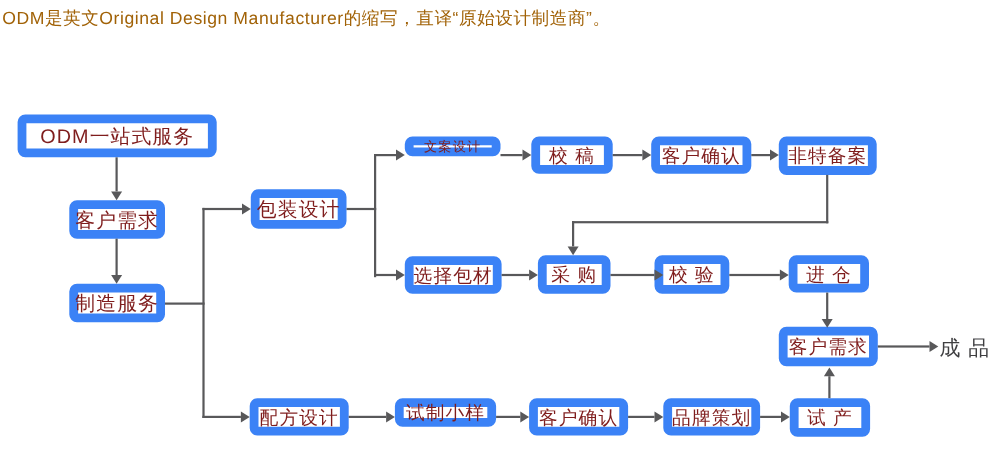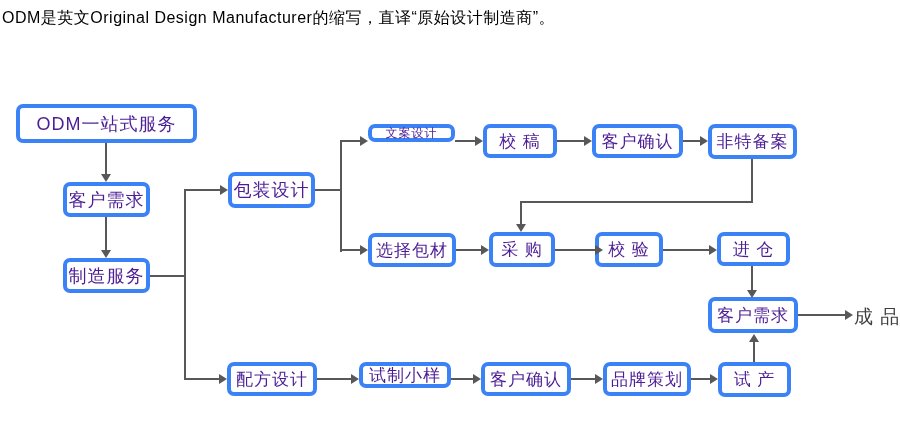--- a/index.html
+++ b/index.html
@@ -9,32 +9,32 @@
     position: relative;
     width: 900px;
     height: 432px;
     background: #ffffff;
     overflow: hidden;
   }
   .header {
     position: absolute;
     left: 2px;
     top: 6px;
-    color: #000000;
+    color: #a16207;
     font-size: 16px;
     line-height: 23px;
     letter-spacing: 0.5px;
     white-space: nowrap;
   }
   .node {
     position: absolute;
-    border: 4px solid #3b82f6;
+    border: 8px solid #3b82f6;
     border-radius: 7px;
     background: #ffffff;
-    color: #4c1d95;
+    color: #7f1d1d;
     display: flex;
     align-items: center;
     justify-content: center;
     white-space: nowrap;
     letter-spacing: 1px;
   }
   .end-label {
     position: absolute;
     color: #3f3f41;
     font-size: 19px;

